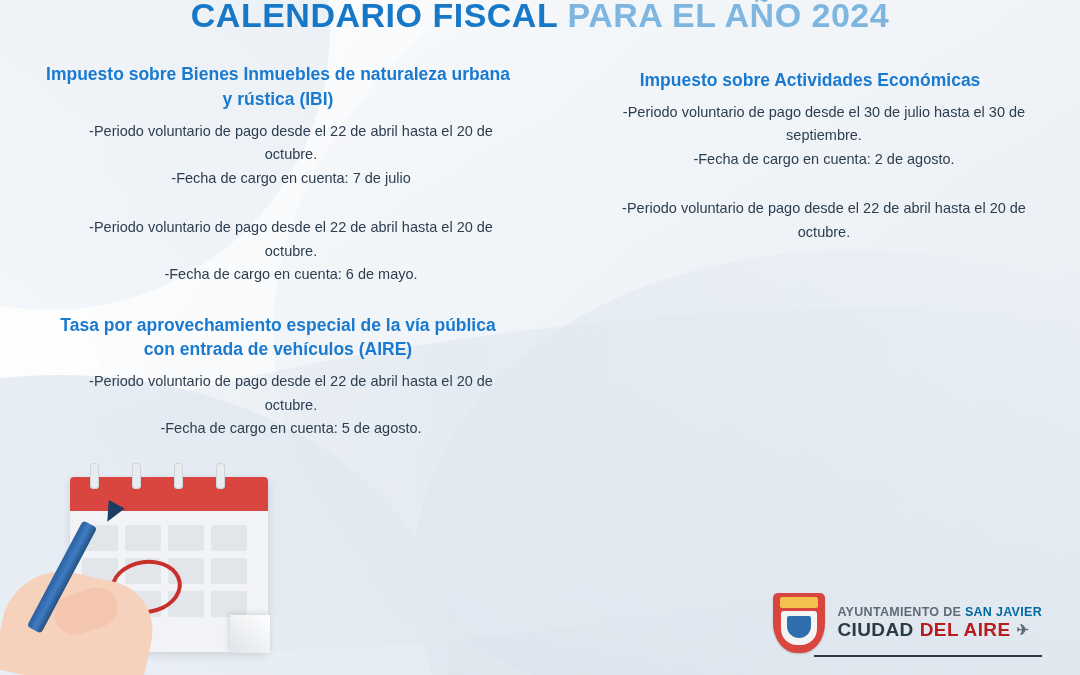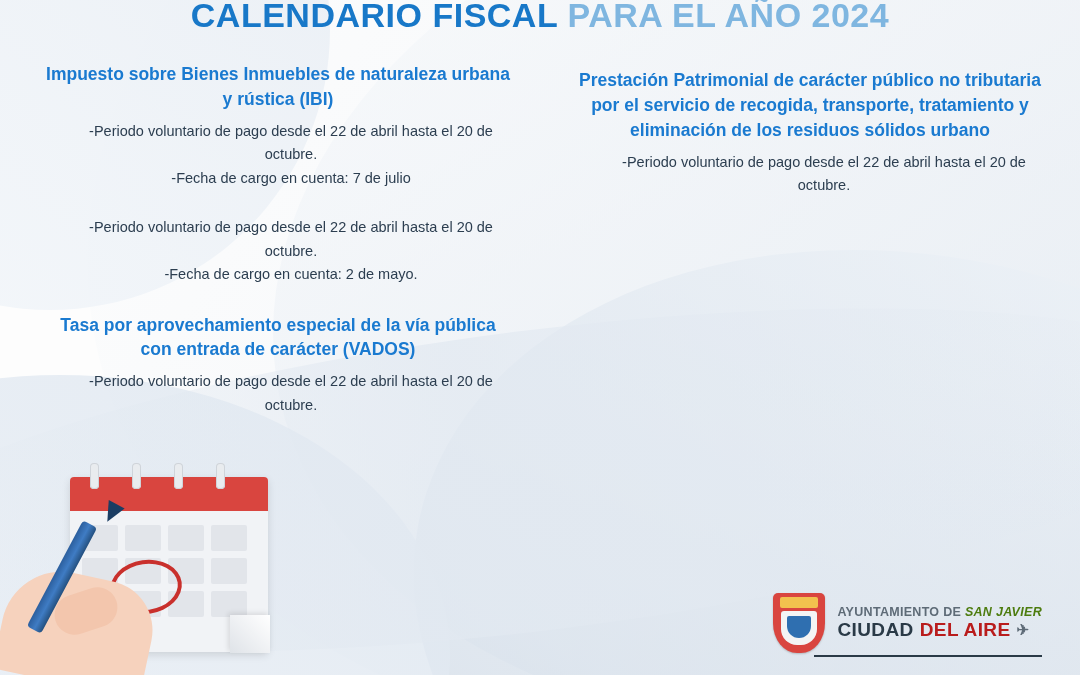--- a/index.html
+++ b/index.html
@@ -227,21 +227,21 @@
     position: absolute; left: 6px; top: 5px;
     width: 24px; height: 22px;
     background: #2f6fb0;
     border-radius: 2px 2px 12px 12px;
   }
   .logo-text { line-height: 1.05; }
   .logo-line1 {
     font-size: 12.5px; font-weight: bold; color: #5e6b77;
     letter-spacing: .3px;
   }
-  .logo-line1 .dark { color: #4d7c0f; font-style: italic; }
+  .logo-line1 .dark { color: #0369a1; }
   .logo-line2 {
     font-size: 19px; font-weight: bold; color: #2a3a47;
     letter-spacing: .4px;
     display: flex; align-items: center; gap: 6px;
   }
   .logo-line2 .grey { color: #b91c1c; font-weight: bold; }
   .plane { font-size: 15px; color: #5e6b77; }
   .logo-rule {
     position: absolute;
     right: 38px; bottom: 18px;
@@ -275,38 +275,45 @@
         <h2>Impuesto sobre Bienes Inmuebles de naturaleza urbana y rústica (IBI)</h2>
         <div class="lines">
           <div class="line">-Periodo voluntario de pago desde el 22 de abril hasta el 20 de octubre.</div>
           <div class="line">-Fecha de cargo en cuenta: 7 de julio</div>
         </div>
       </div>
 
       <div class="block">
         <div class="lines">
           <div class="line">-Periodo voluntario de pago desde el 22 de abril hasta el 20 de octubre.</div>
-          <div class="line">-Fecha de cargo en cuenta: 2 de mayo.</div>
-        </div>
-      </div>
-
-      <div class="block">
-        <h2>Tasa por aprovechamiento especial de la vía pública con entrada de carácter (VADOS)</h2>
+          <div class="line">-Fecha de cargo en cuenta: 6 de mayo.</div>
+        </div>
+      </div>
+
+      <div class="block">
+        <h2>Tasa por aprovechamiento especial de la vía pública con entrada de vehículos (AIRE)</h2>
         <div class="lines">
           <div class="line">-Periodo voluntario de pago desde el 22 de abril hasta el 20 de octubre.</div>
+          <div class="line">-Fecha de cargo en cuenta: 5 de agosto.</div>
         </div>
       </div>
 
     </div>
 
     <div class="col right">
 
-
-      <div class="block">
-        <h2>Prestación Patrimonial de carácter público no tributaria por el servicio de recogida, transporte, tratamiento y eliminación de los residuos sólidos urbano</h2>
+      <div class="block">
+        <h2>Impuesto sobre Actividades Económicas</h2>
+        <div class="lines">
+          <div class="line">-Periodo voluntario de pago desde el 30 de julio hasta el 30 de septiembre.</div>
+          <div class="line">-Fecha de cargo en cuenta: 2 de agosto.</div>
+        </div>
+      </div>
+
+      <div class="block">
         <div class="lines">
           <div class="line">-Periodo voluntario de pago desde el 22 de abril hasta el 20 de octubre.</div>
         </div>
       </div>
 
     </div>
   </div>
 
   <div class="calendar-art">
     <div class="cal-body"></div>

